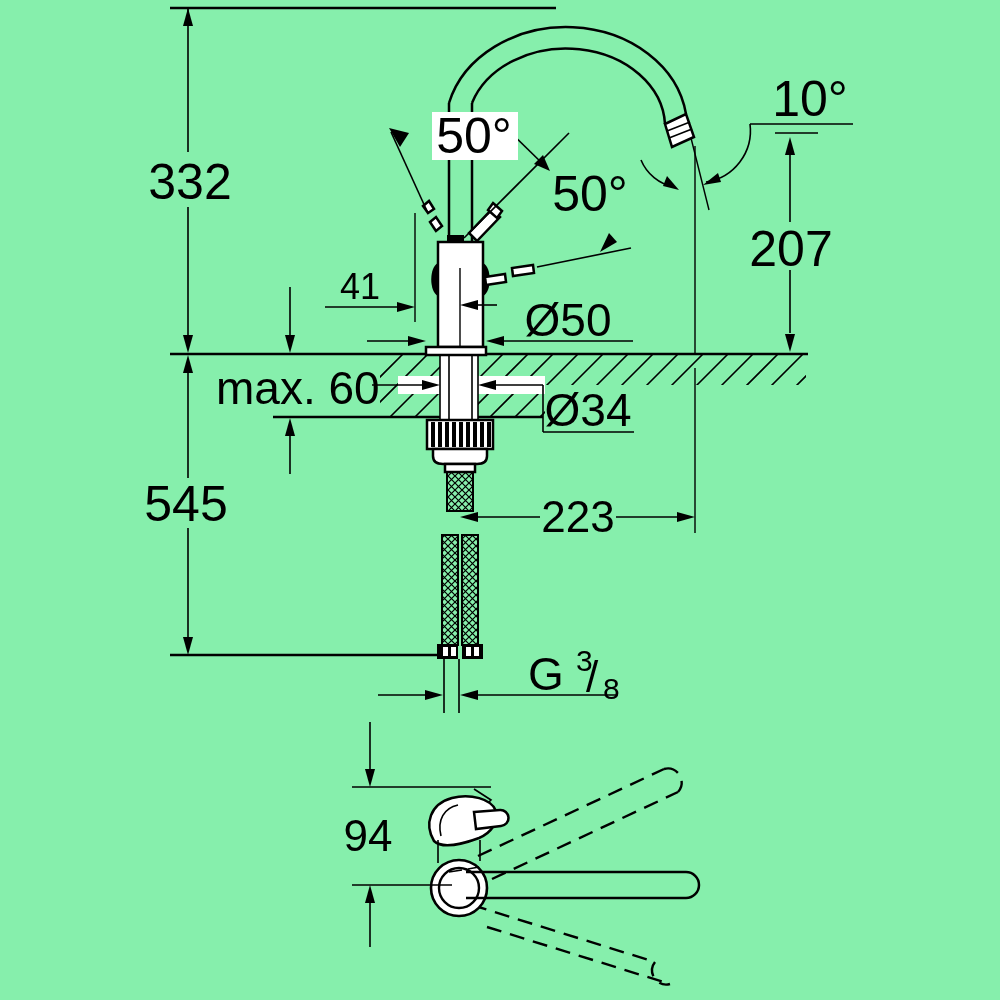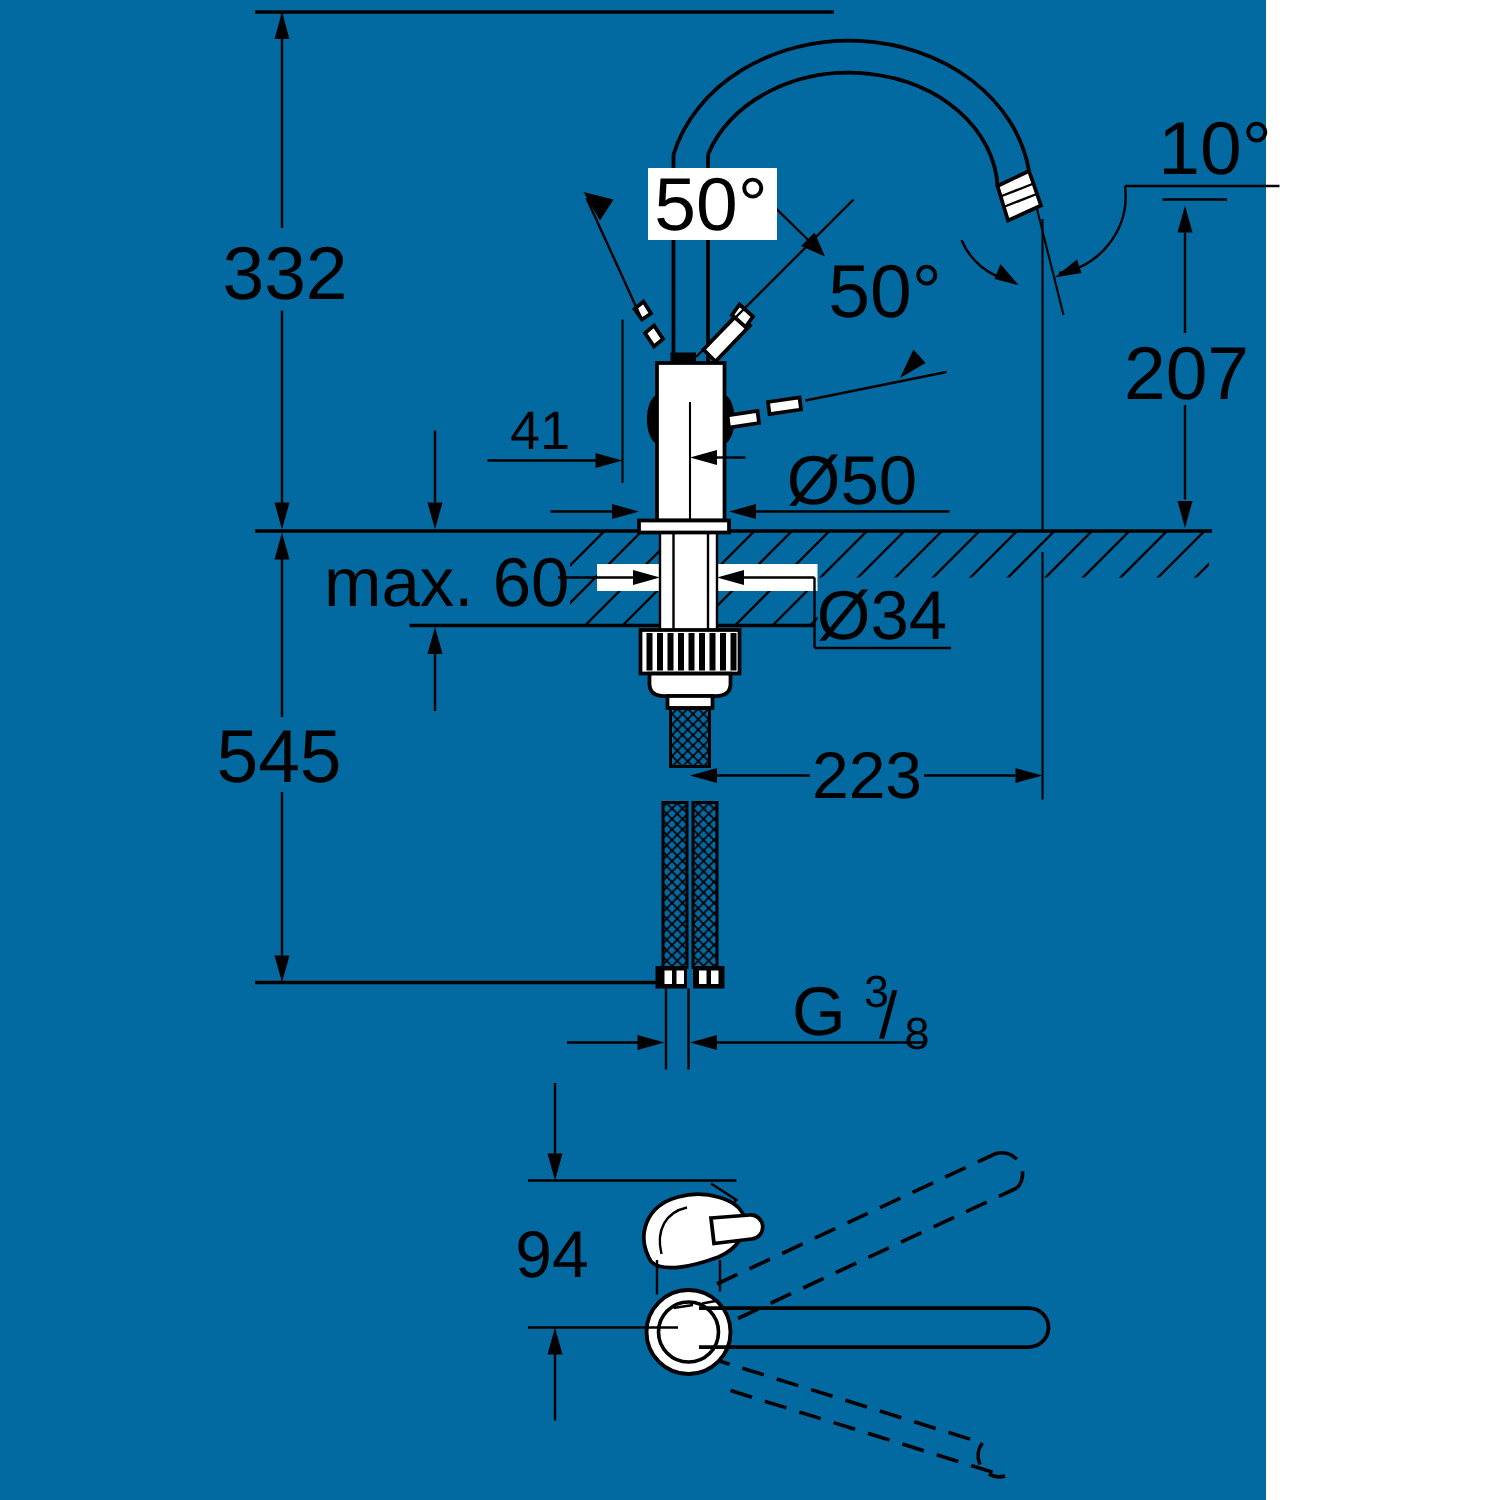--- a/index.html
+++ b/index.html
@@ -1,16 +1,16 @@
 <!DOCTYPE html>
 <html><head>
 <meta charset="utf-8">
 <style>
   html,body{margin:0;padding:0;background:#fff;}
-  .page{width:844px;height:1000px;background:#0369a1;position:relative;font-family:"Liberation Sans",sans-serif;}
+  .page{width:1000px;height:1000px;background:#86efac;position:relative;font-family:"Liberation Sans",sans-serif;}
   svg{display:block;}
   svg text{font-family:"Liberation Sans",sans-serif;fill:#000;}
   .t50{font-size:50px;}
   .t46{font-size:46px;}
   .t44{font-size:44px;}
   .t36{font-size:36px;}
   .t30{font-size:30px;}
   .mid{text-anchor:middle;}
   .ln{stroke:#000;stroke-width:2.4;fill:none;}
   .thin{stroke:#000;stroke-width:1.6;fill:none;}

